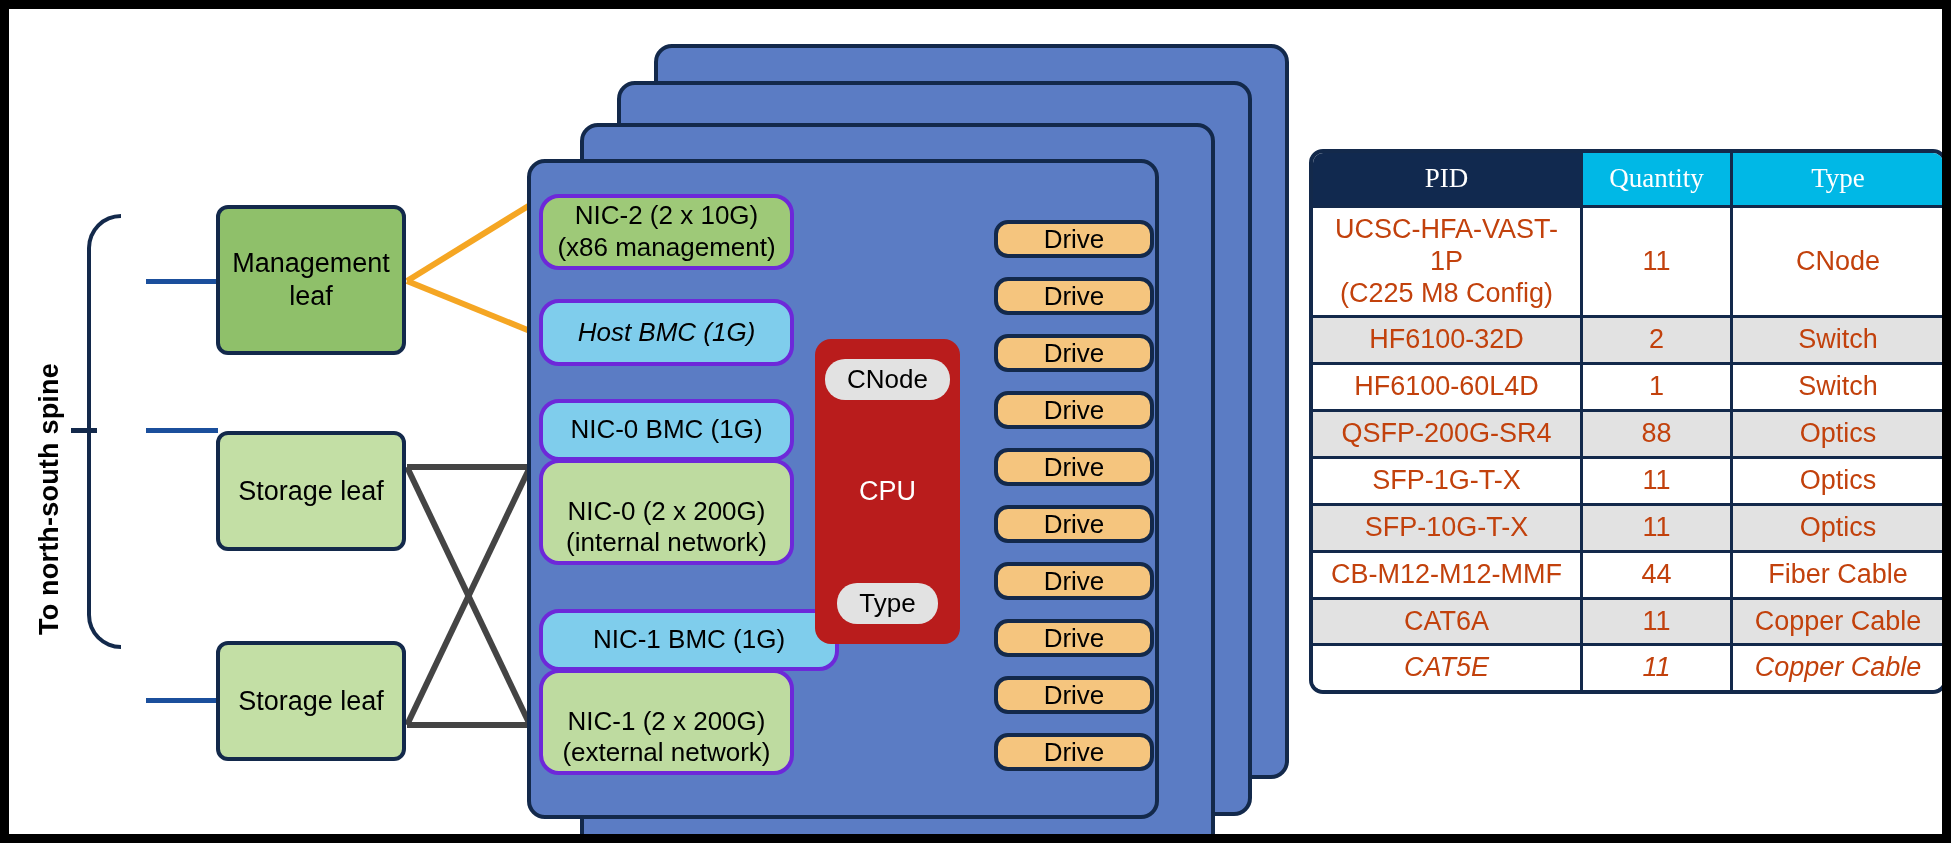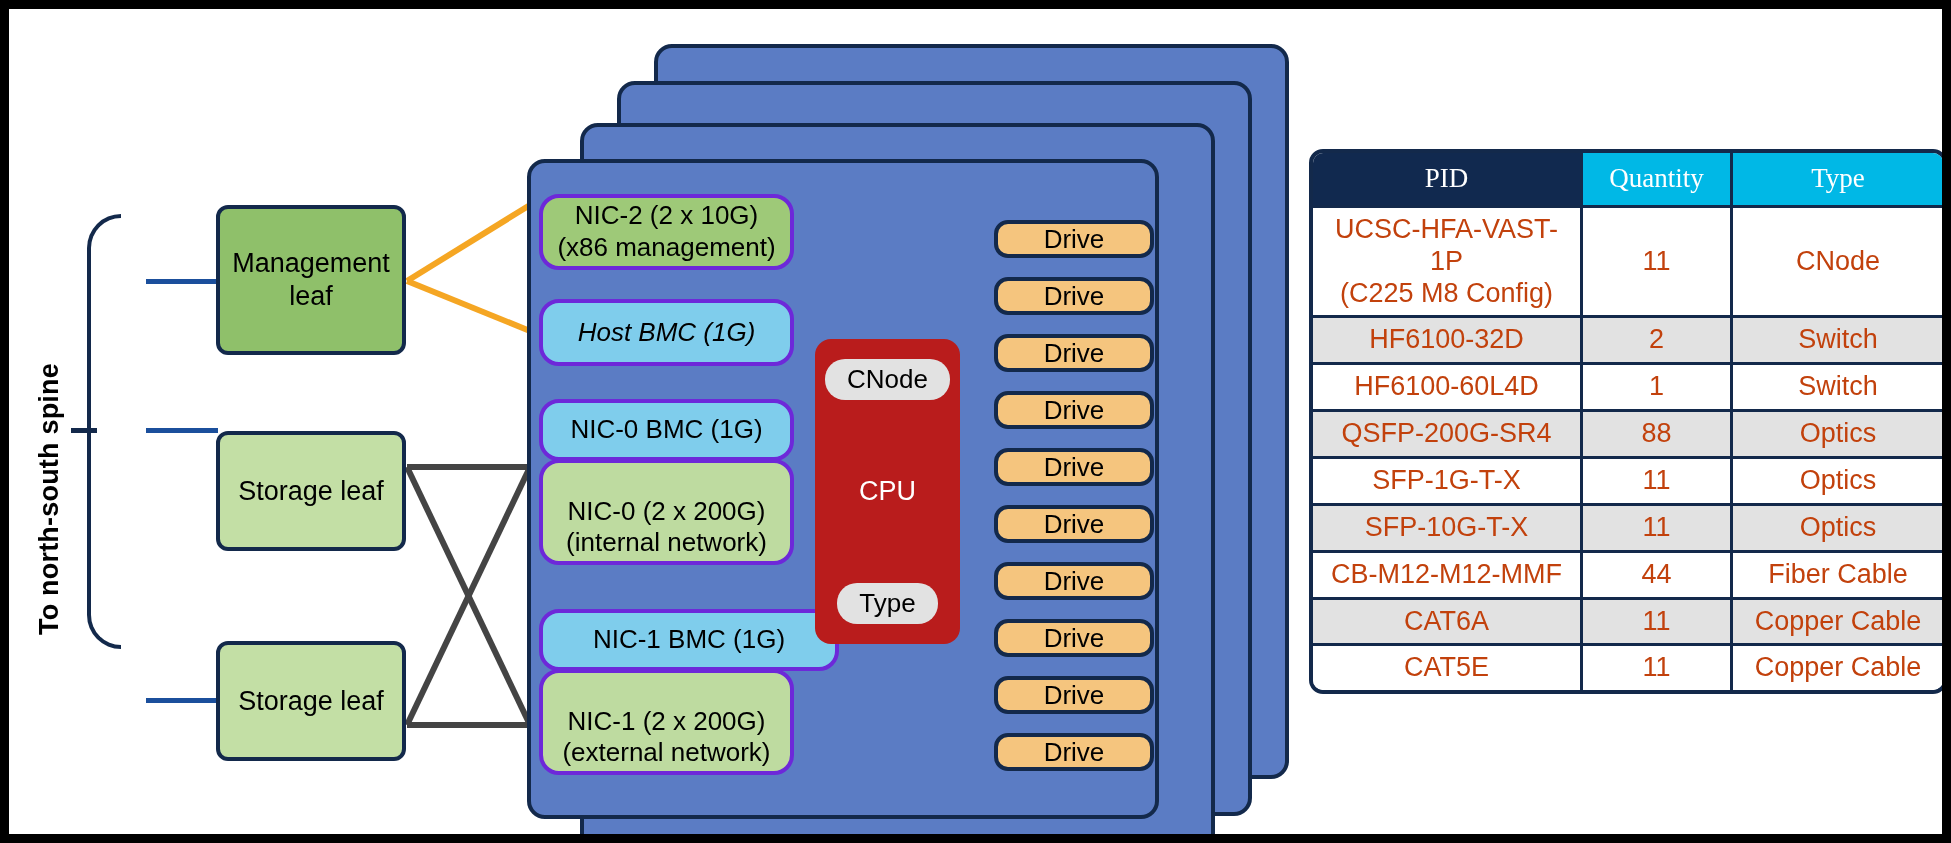--- a/index.html
+++ b/index.html
@@ -110,21 +110,21 @@
   .bom th,.bom td{
     border-right:3px solid #13294b;
     border-bottom:3px solid #13294b;
     text-align:center;
     font-size:27px;
     color:#c2410c;
     padding:6px 6px;
     line-height:1.18;
   }
   .bom th:last-child,.bom td:last-child{border-right:none;}
-  .bom tr:last-child td{border-bottom:none;}
+  .bom tr:last-child td{border-bottom:none;font-style:italic;}
   .bom th{color:#ffffff;font-weight:normal;padding:10px 6px;font-family:Liberation Serif, serif;}
   .bom th.pid-head{background:#11294f;}
   .bom th.cyan-head{background:#00b8e6;}
   .bom tr.alt td{background:#e2e2e2;}
   .bom tr.plain td{background:#ffffff;}
 </style>
 </head>
 <body>
 
 <div id="page">

